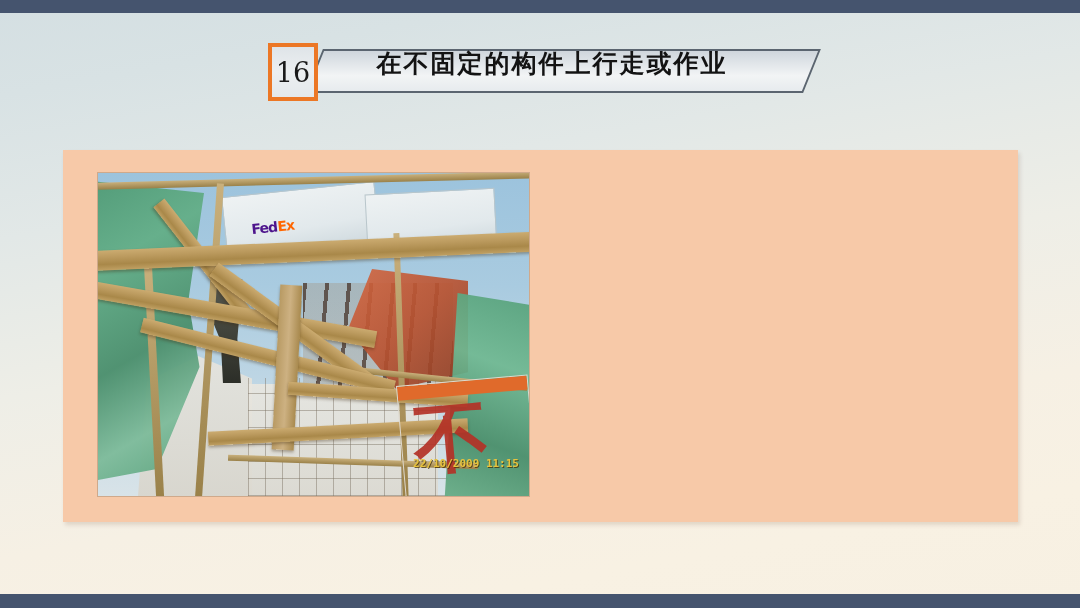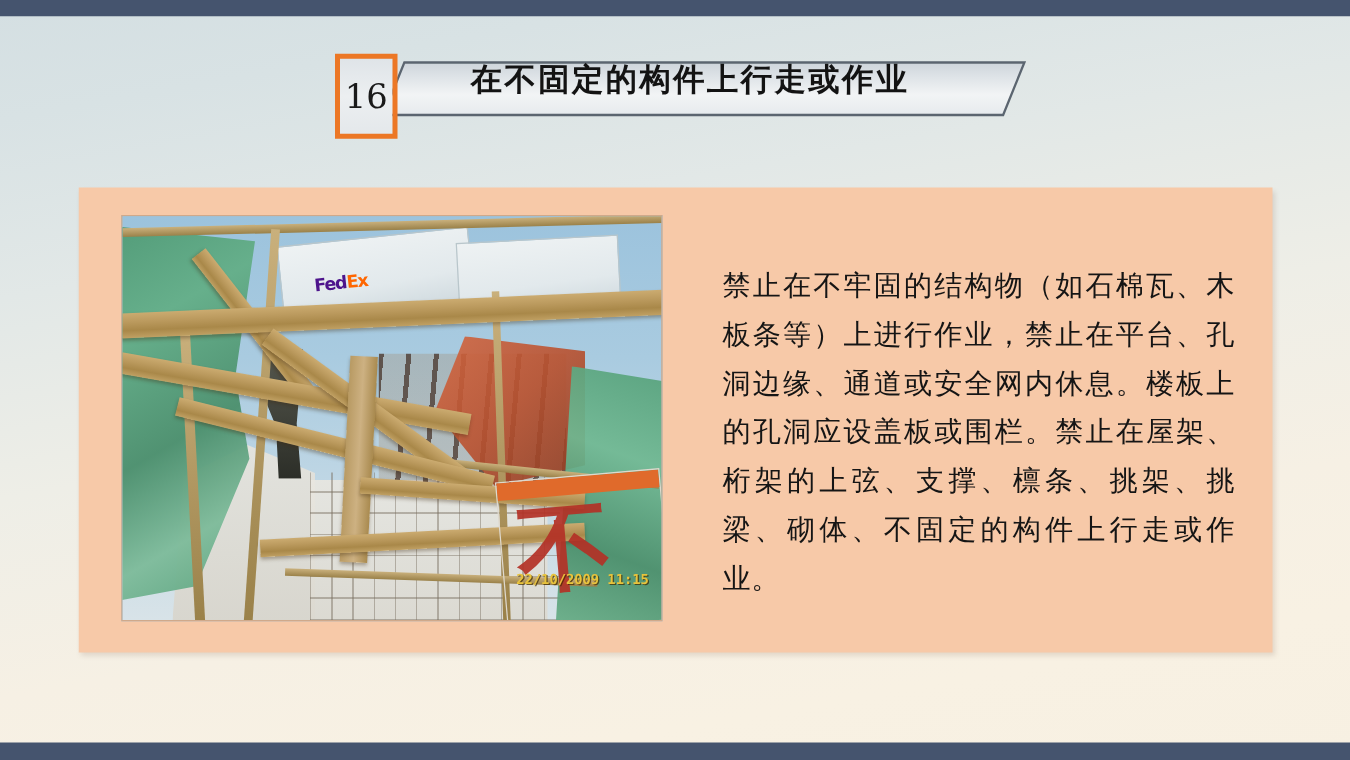--- a/index.html
+++ b/index.html
@@ -78,21 +78,21 @@
     letter-spacing: 2px;
     color: #131313;
     white-space: nowrap;
     padding-right: 22px;
   }
   .num-box {
     position: absolute;
     left: 0px;
     top: 0px;
     width: 50px;
-    height: 68px;
+    height: 58px;
     box-sizing: border-box;
     border: 4px solid #ec7725;
     background: linear-gradient(180deg, #dfe4e8 0%, #eceff1 50%, #e4e8eb 100%);
     display: flex;
     align-items: center;
     justify-content: center;
     z-index: 22;
   }
   .num-box span {
     font-family: "DejaVu Serif", "Liberation Serif", serif;
@@ -315,17 +315,16 @@
       <div class="plank p-low"></div>
 
       <div class="sign">
         <div class="sign-band"></div>
         <div class="sign-ch">不</div>
       </div>
 
       <div class="timestamp">22/10/2009  11:15</div>
     </div>
 
-    <div class="bodytext">禁止在不牢固的结构物（如石棉瓦、木板条等）上进行作业，禁止在平台、孔洞边缘、通道或安全网内休息。楼板上的孔洞应设盖板或围栏。禁止在屋架、桁架的上弦、支撑、檩条、挑架、挑梁、砌体、不固定的构件上行走或作业。</div>
   </div>
 
   <div class="bar-bottom"></div>
 </div>
 
 </body></html>

